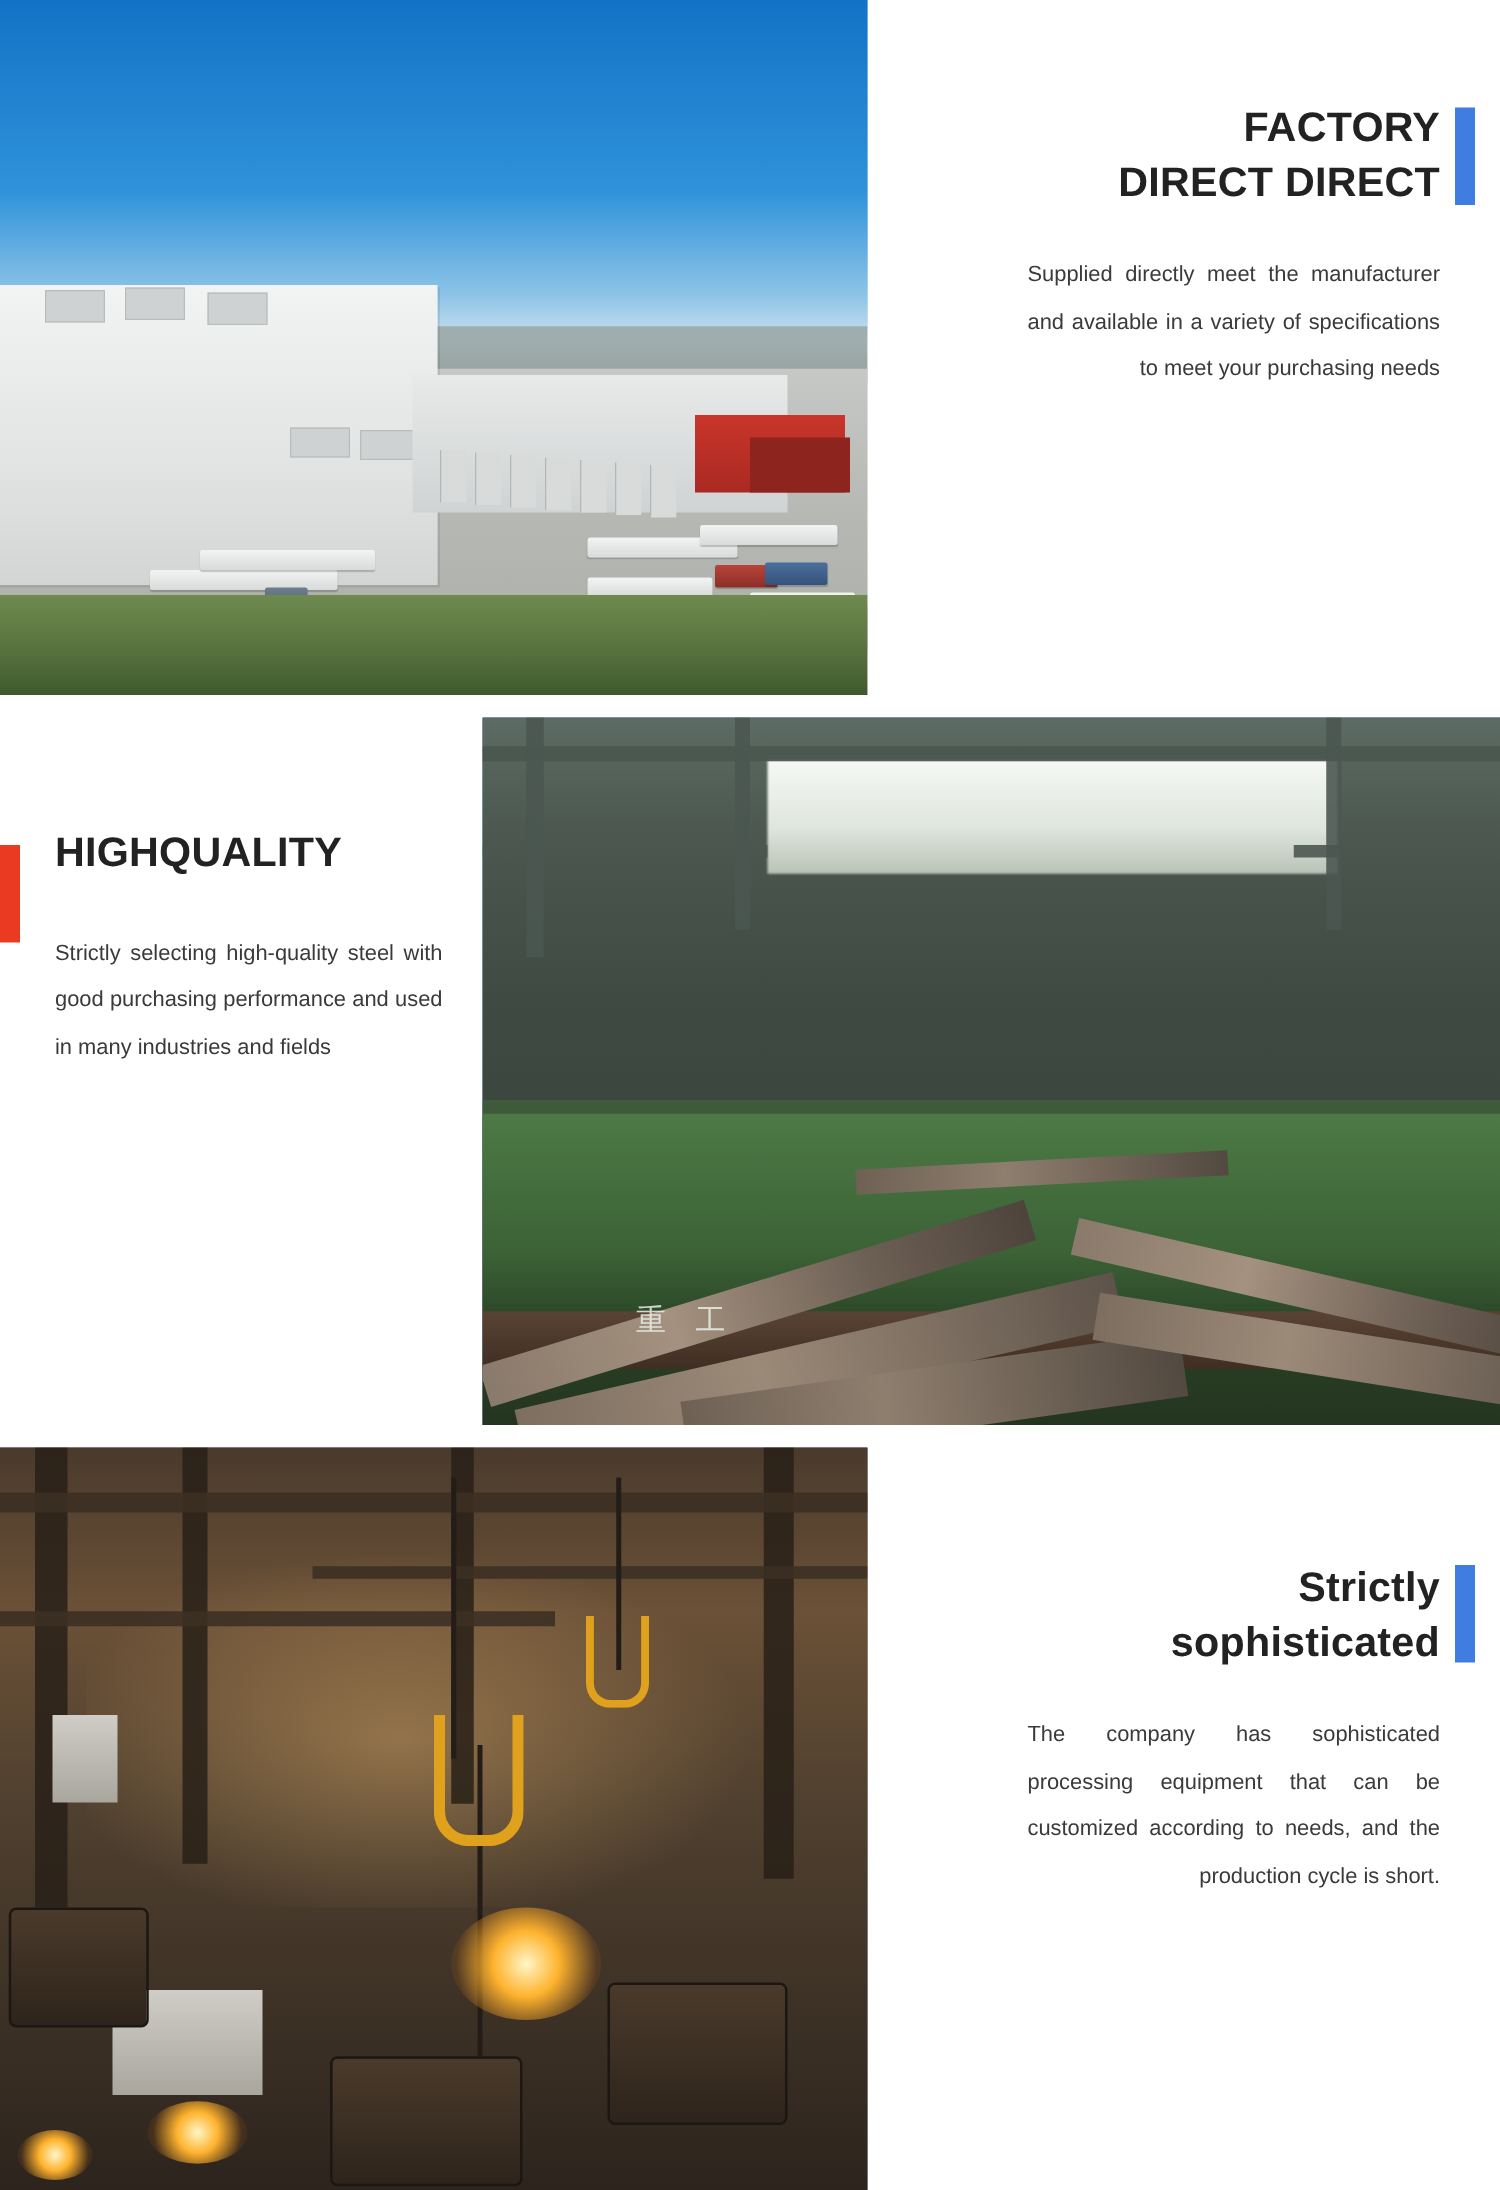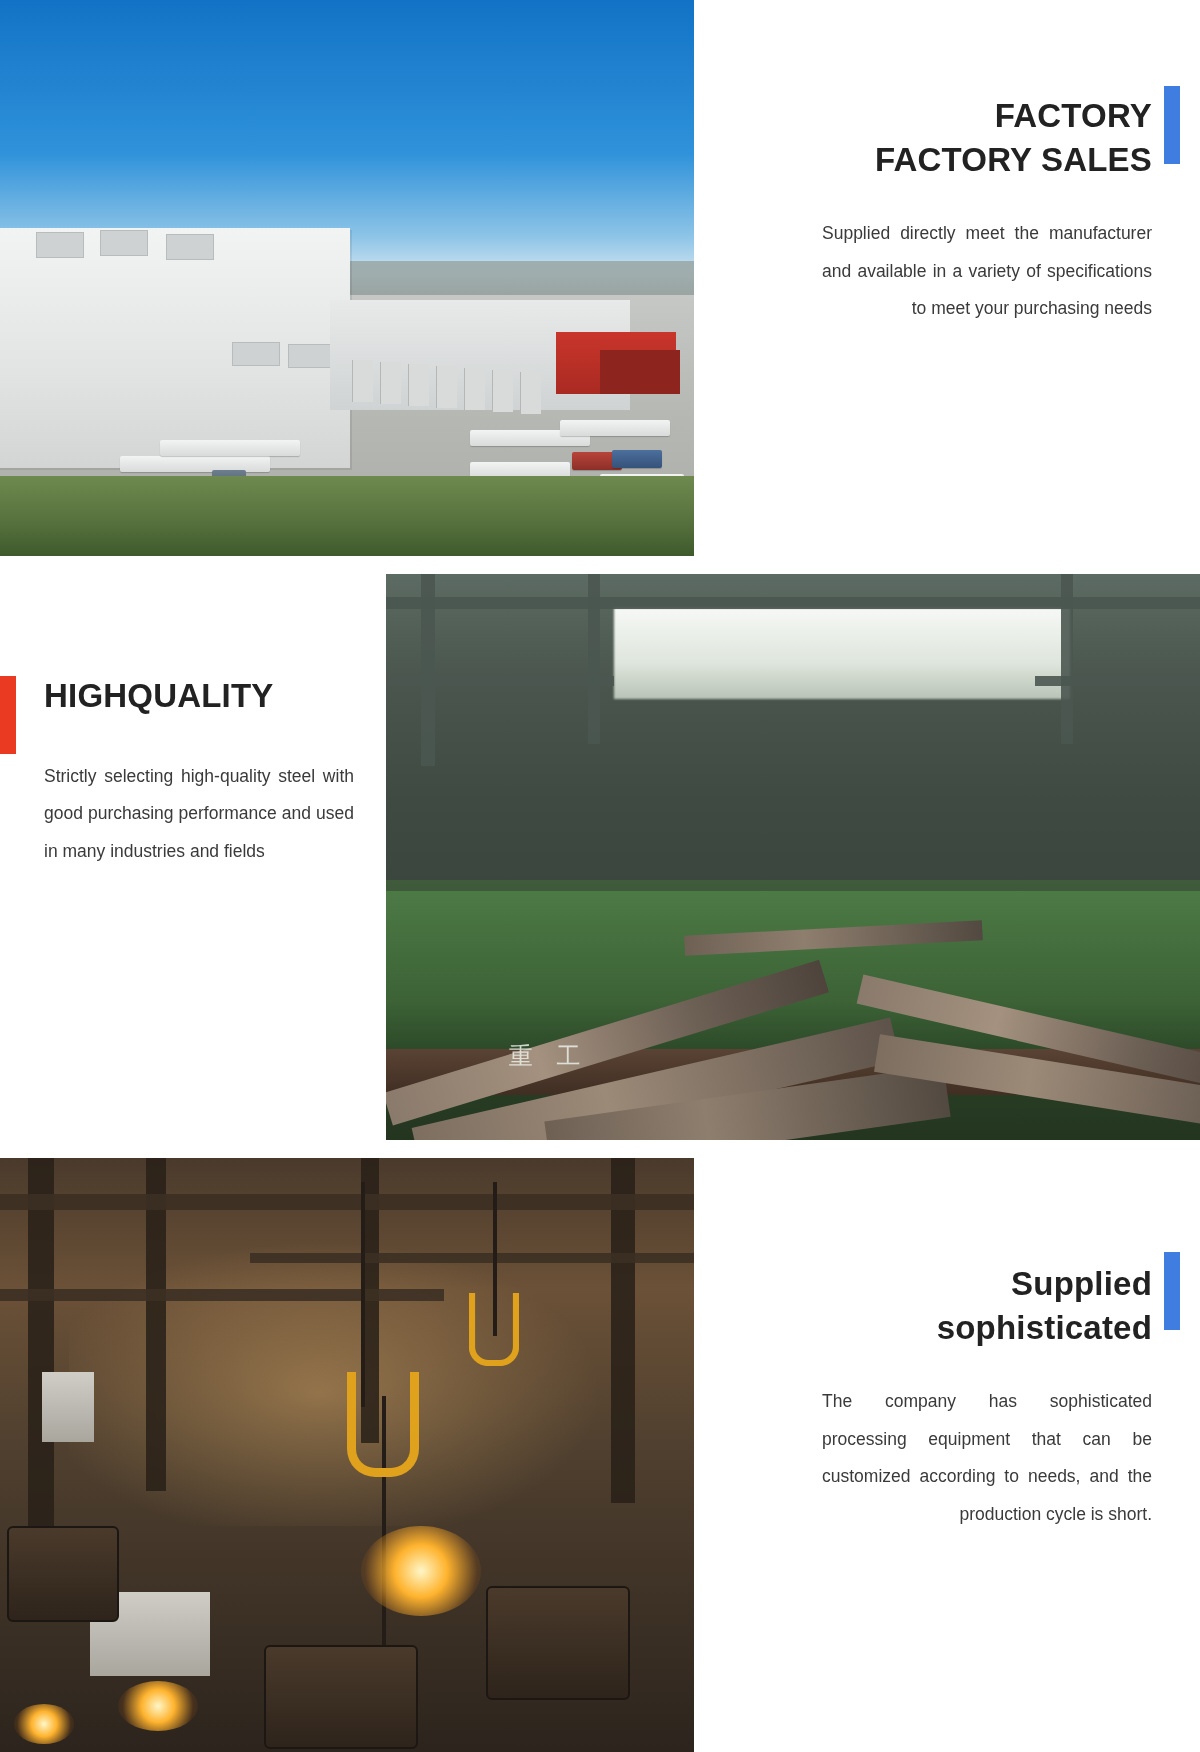--- a/index.html
+++ b/index.html
@@ -171,21 +171,20 @@
     position: absolute; background: linear-gradient(#4a3a2b 0%, #2e241b 100%);
     border: 2px solid #1d1713;
   }
   .pfo-box {
     position: absolute; background: linear-gradient(#cfcdc6 0%, #a9a69e 100%);
   }
 
   
   .block-text {
     position: absolute;
-    margin-top: 14px;
   }
   .headline {
     font-size: 33px;
     font-weight: bold;
     line-height: 1.32;
     color: #222222;
     letter-spacing: .2px;
   }
   .body-copy {
     font-size: 17.5px;
@@ -297,21 +296,21 @@
     <div class="pf-truck" style="left:600px; top:474px; width:84px; height:20px;"></div>
 
     <div class="pf-road"></div>
     <div class="pf-grass"></div>
   </div>
 
   <div class="bar bar1"></div>
   <div class="block-text t1">
     <div class="headline">
       <div>FACTORY</div>
-      <div>FACTORY SALES</div>
+      <div>DIRECT DIRECT</div>
     </div>
     <div class="body-copy">Supplied directly meet the manufacturer and available in a variety of specifications to meet your purchasing needs</div>
   </div>
 
   <div class="photo photo-beams">
     <div class="pb-bg"></div>
     <div class="pb-window"></div>
 
     <div class="pb-girder" style="left:0; top:4%; width:100%; height:12px;"></div>
     <div class="pb-girder" style="left:0; top:18%; width:26%; height:10px;"></div>
@@ -370,19 +369,19 @@
     <div class="pfo-ladle" style="left:38%; top:82%; width:150px; height:100px; border-radius:6px;"></div>
 
     <div class="pfo-glow" style="left:52%; top:62%; width:120px; height:90px;"></div>
     <div class="pfo-glow" style="left:17%; top:88%; width:80px; height:50px;"></div>
     <div class="pfo-glow" style="left:2%; top:92%; width:60px; height:40px;"></div>
   </div>
 
   <div class="bar bar3"></div>
   <div class="block-text t3">
     <div class="headline">
-      <div>Supplied</div>
+      <div>Strictly</div>
       <div>sophisticated</div>
     </div>
     <div class="body-copy">The company has sophisticated processing equipment that can be customized according to needs, and the production cycle is short.</div>
   </div>
 
 </div>
 
 </body></html>

